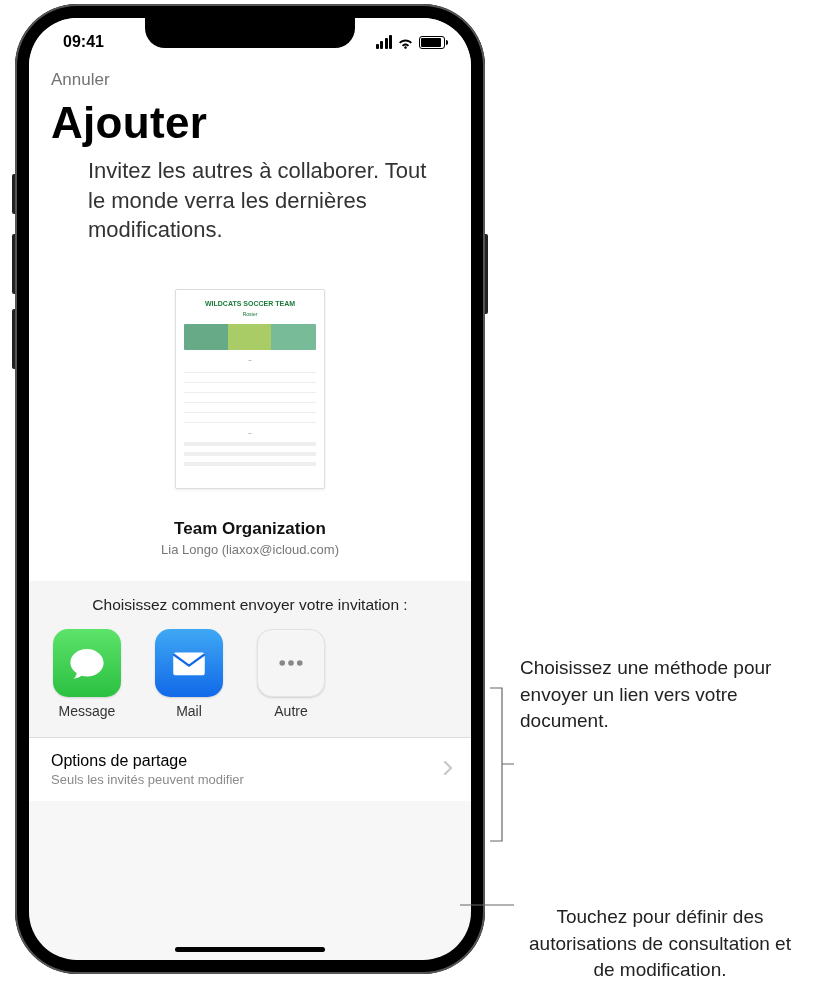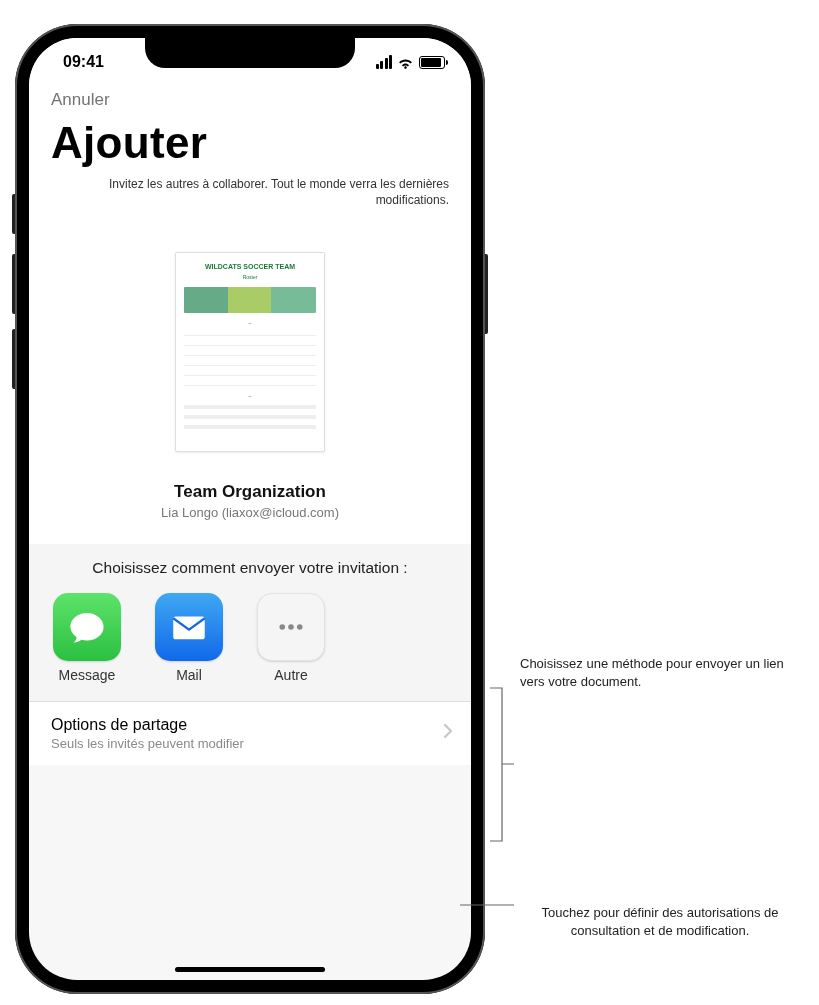--- a/index.html
+++ b/index.html
@@ -6,21 +6,21 @@
   body {
     font-family: -apple-system, BlinkMacSystemFont, "Helvetica Neue", Arial, sans-serif;
     background: #fff;
     width: 819px;
     height: 1005px;
     position: relative;
   }
   .phone {
     position: absolute;
     left: 15px;
-    top: 24px;
+    top: 4px;
     width: 470px;
     height: 970px;
     background: #000;
     border-radius: 62px;
     padding: 14px;
     box-shadow: 0 0 0 2px #555 inset;
   }
   .phone::before {
     content: "";
     position: absolute;
@@ -64,21 +64,21 @@
   .s1{height:5px}.s2{height:8px}.s3{height:11px}.s4{height:14px}
   .wifi { width:17px; height:13px; position:relative; }
   .wifi svg{width:17px;height:13px;}
   .battery { width:26px; height:13px; border:1.5px solid #000; border-radius:3px; position:relative;}
   .battery::after{content:"";position:absolute;right:-4px;top:3px;width:2px;height:5px;background:#000;border-radius:0 2px 2px 0;}
   .battery .fill{position:absolute;left:1px;top:1px;bottom:1px;width:20px;background:#000;border-radius:1px;}
 
   .top-section { background:#fff; padding: 4px 22px 20px; }
   .cancel { color:#737373; font-size:17px; font-weight:400; display:inline-block; margin-bottom:8px;}
   .title { font-size:44px; font-weight:700; text-align:left; margin-bottom:8px; letter-spacing:0.3px;}
-  .subtitle { font-size:12px; color:#333; text-align:right; line-height:1.35;margin-left:37px; }
+  .subtitle { font-size:22px; color:#333; text-align:left; line-height:1.35;margin-left:37px; }
 
   .doc-section { background:#fff; flex:0 0 auto; padding:24px 0 24px; text-align:center; }
   .doc-thumb {
     width:150px; height:200px; margin:0 auto 30px; background:#fff; border:1px solid #ddd;
     border-radius:2px; padding:10px 8px; box-shadow:0 1px 3px rgba(0,0,0,0.08);
     display:flex; flex-direction:column; gap:4px; font-size:6px;
   }
   .doc-thumb .dt-title{color:#1a7a3a;font-weight:700;font-size:7px;text-align:center;}
   .doc-thumb .dt-sub{color:#1a7a3a;font-size:5px;text-align:center;margin-bottom:3px;}
   .doc-thumb .dt-img{height:26px;background:linear-gradient(90deg,#6a8 0 33%,#ac6 33% 66%,#7b9 66% 100%);border-radius:1px;}
@@ -101,21 +101,21 @@
   .app-icon svg{width:42px;height:42px;}
 
   .options-row{background:#fff;padding:14px 18px 14px 22px;display:flex;align-items:center;justify-content:space-between;border-top:0.5px solid #ddd;}
   .options-text .ot-title{font-size:16px;color:#000;margin-bottom:2px;}
   .options-text .ot-sub{font-size:13px;color:#8a8a8a;}
   .chevron{color:#c7c7cc;}
 
   .home-indicator{position:absolute;bottom:8px;left:50%;transform:translateX(-50%);width:150px;height:5px;background:#000;border-radius:3px;}
 
   
-  .callout{position:absolute;font-size:13px;color:#222;line-height:1.4;width:280px;}
+  .callout{position:absolute;font-size:19px;color:#222;line-height:1.4;width:280px;}
   .c1{left:520px;top:655px;}
   .c2{left:520px;top:904px;text-align:center;}
   .callout-line{position:absolute;stroke:#666;stroke-width:1.2;fill:none;}
 </style>
 </head>
 <body>
 
 <div class="phone">
   <div class="side-btn sb1"></div>
     <div class="side-btn sb2"></div>

